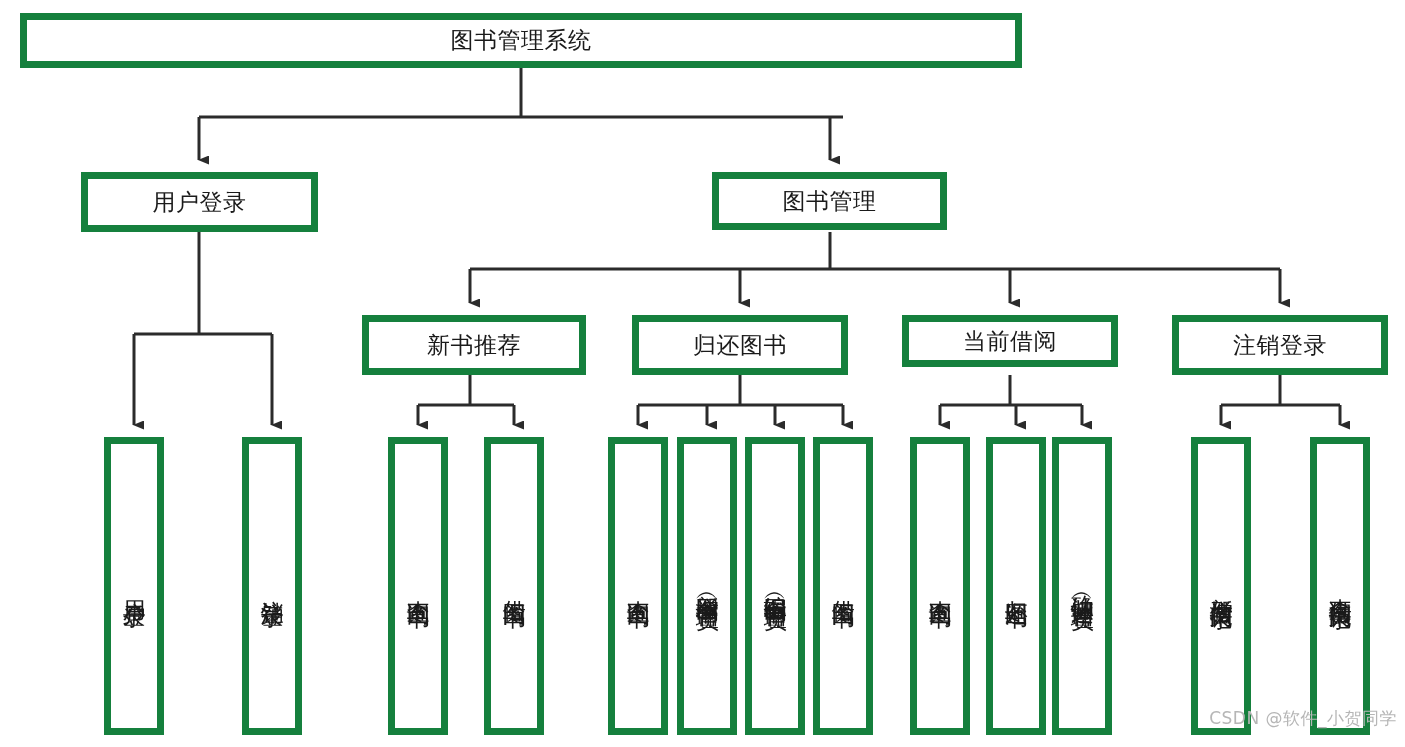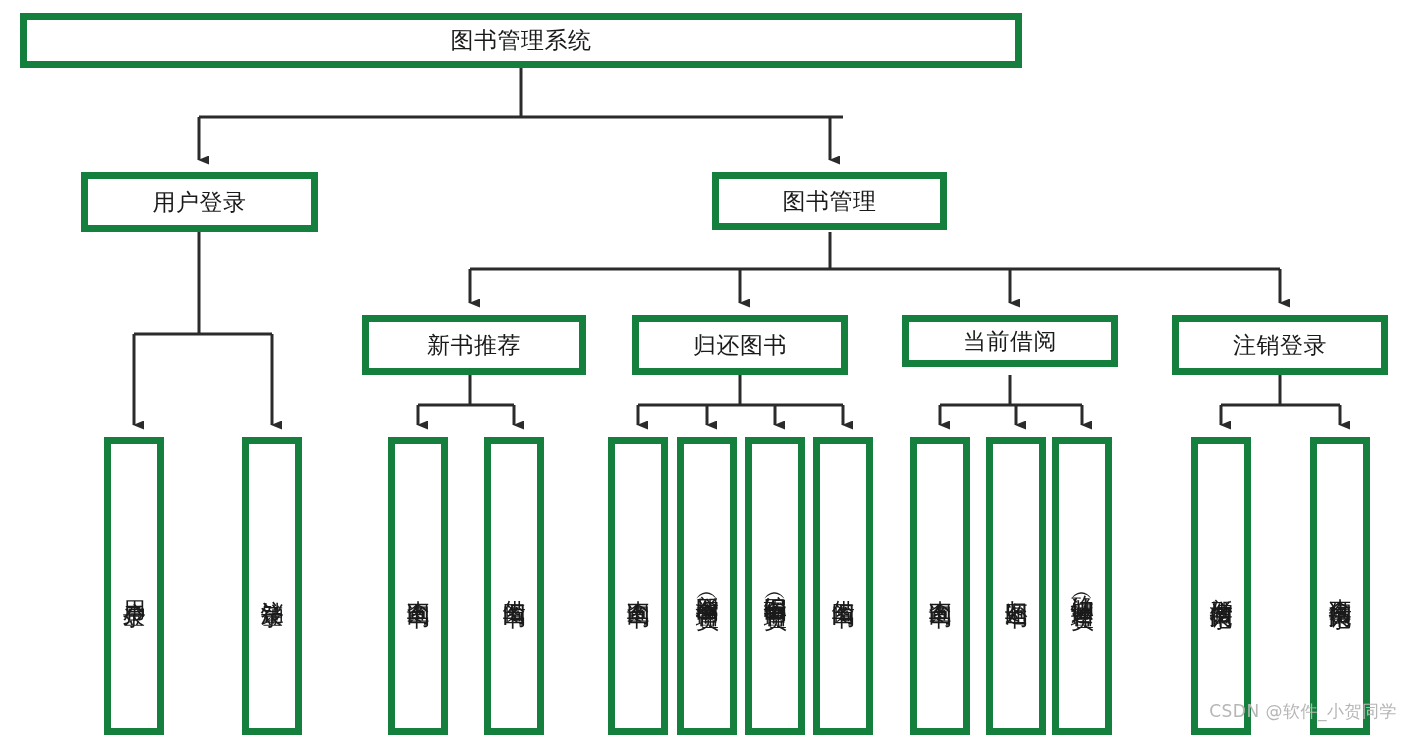--- a/index.html
+++ b/index.html
@@ -48,21 +48,21 @@
     text-align: center;
   }
   .node.vert .vtext {
     writing-mode: vertical-rl;
     text-orientation: upright;
     white-space: nowrap;
   }
   #watermark {
     position: absolute;
     right: 8px;
-    bottom: 24px;
+    bottom: 17px;
     font-size: 17px;
     color: #b6b6b6;
     letter-spacing: 0.5px;
     white-space: nowrap;
     pointer-events: none;
   }
 </style>
 </head>
 <body>
 

